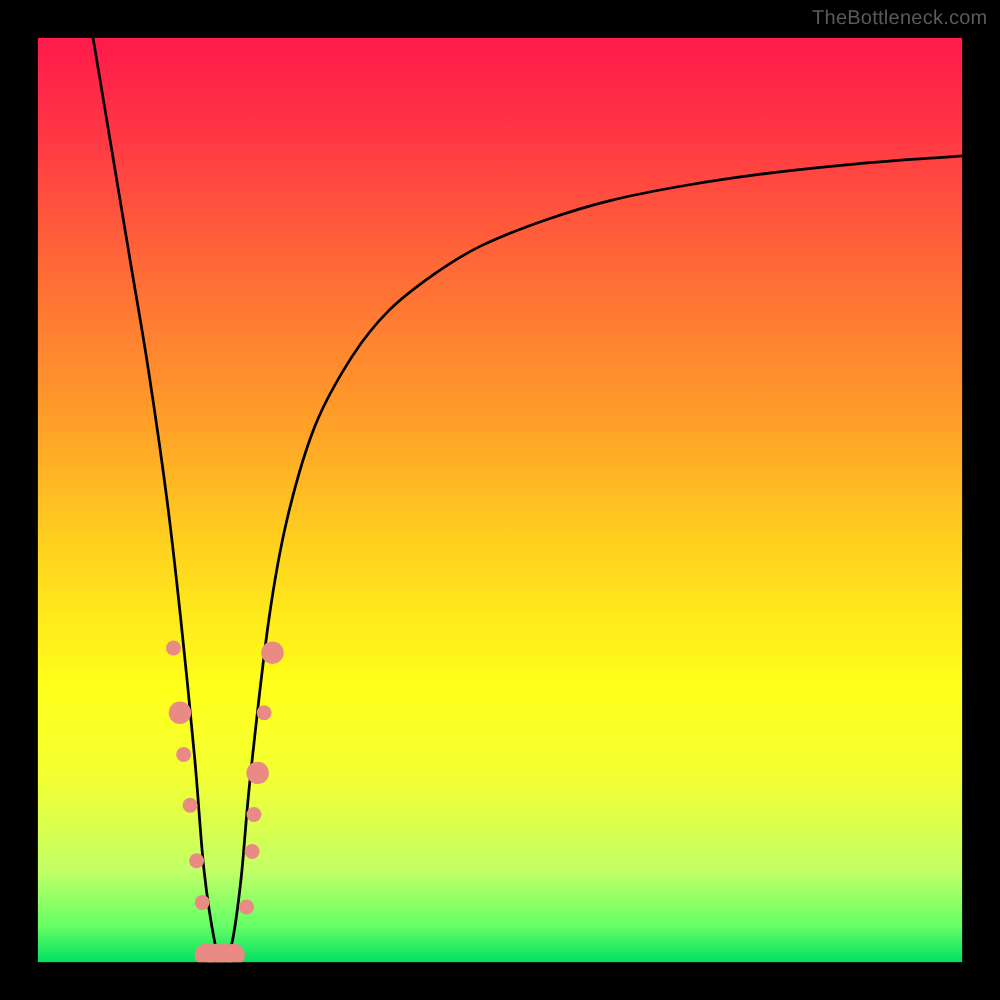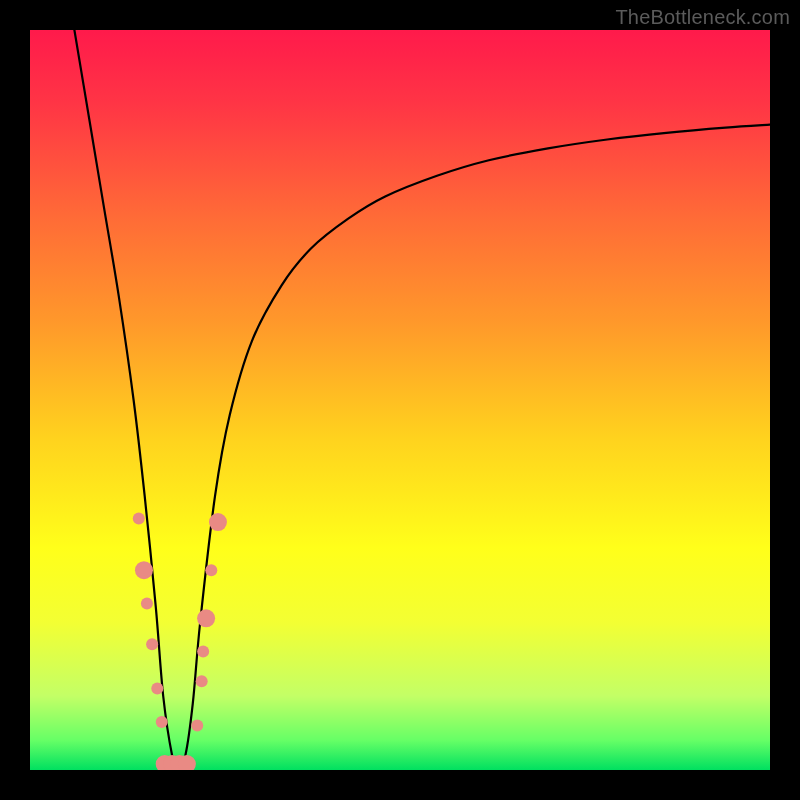--- a/index.html
+++ b/index.html
@@ -24,21 +24,21 @@
     top: 30px;
     width: 740px;
     height: 740px;
     overflow: hidden;
   }
   .watermark {
     position: absolute;
     top: 6px;
     right: 10px;
     color: #5b5b5b;
-    font-size: 20px;
+    font-size: 16px;
     font-weight: 500;
     letter-spacing: 0.2px;
     user-select: none;
     margin-left: 19px;
   }
   svg { display: block; }
 </style>
 </head>
 <body>
 

